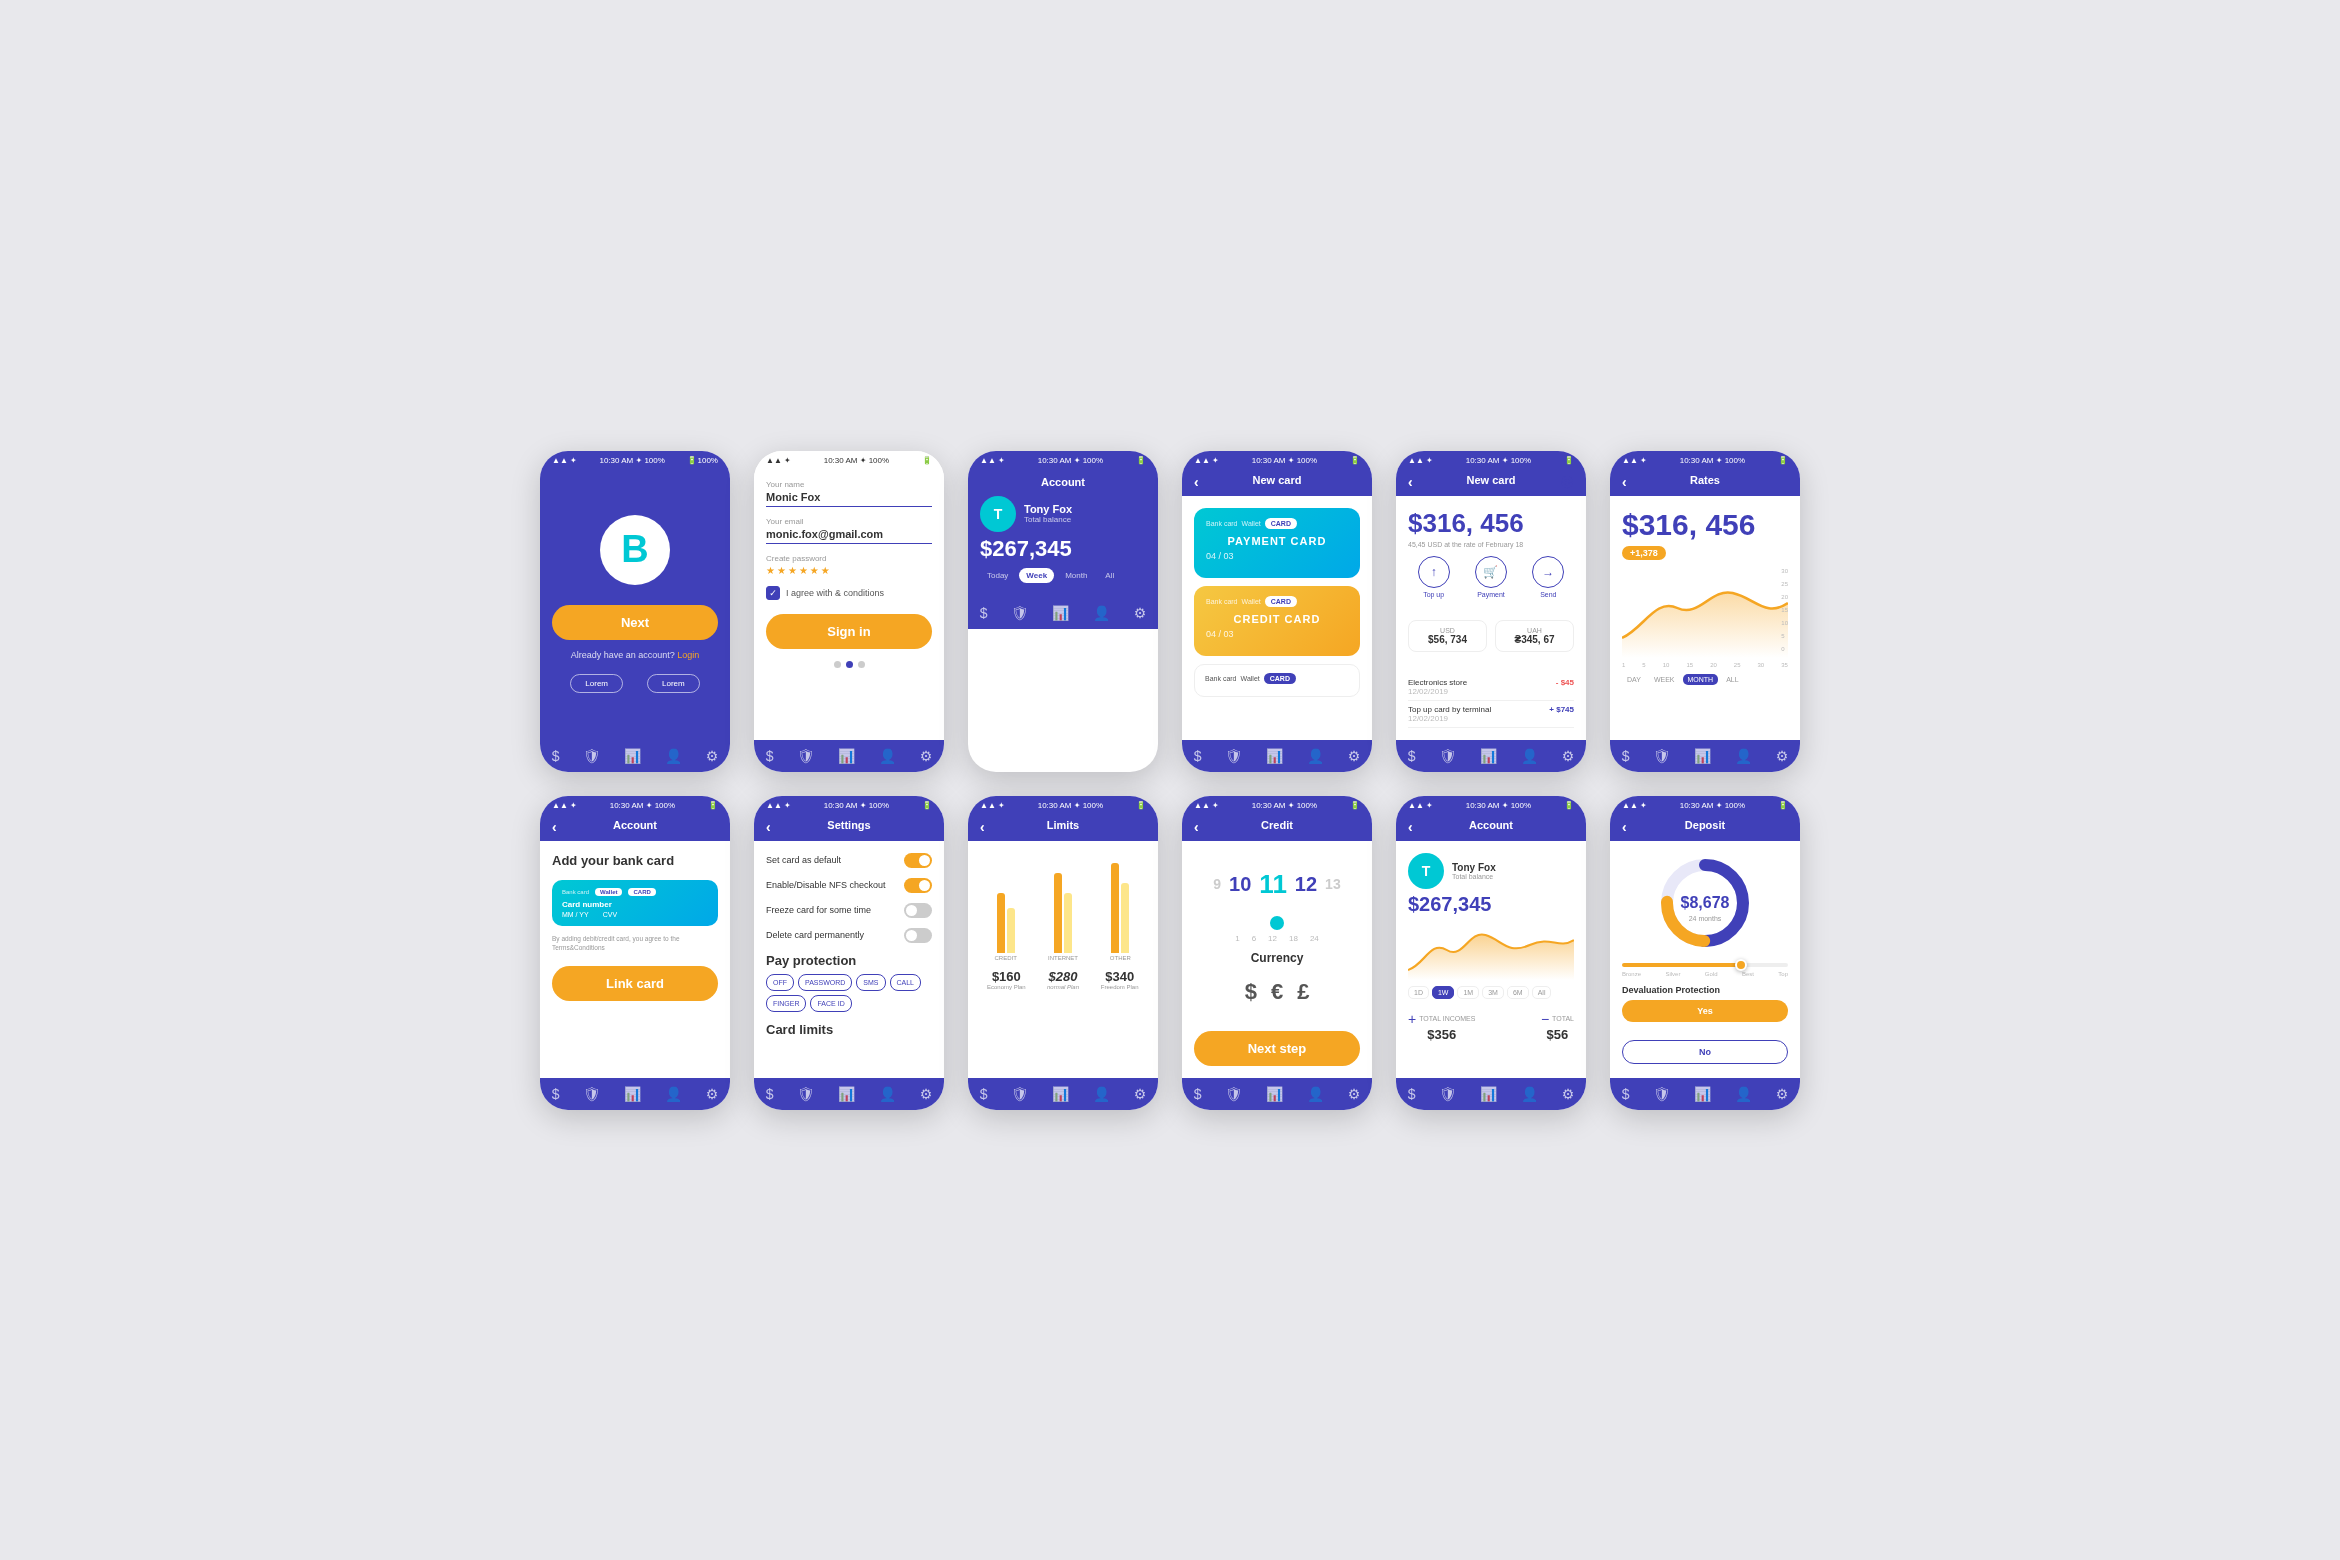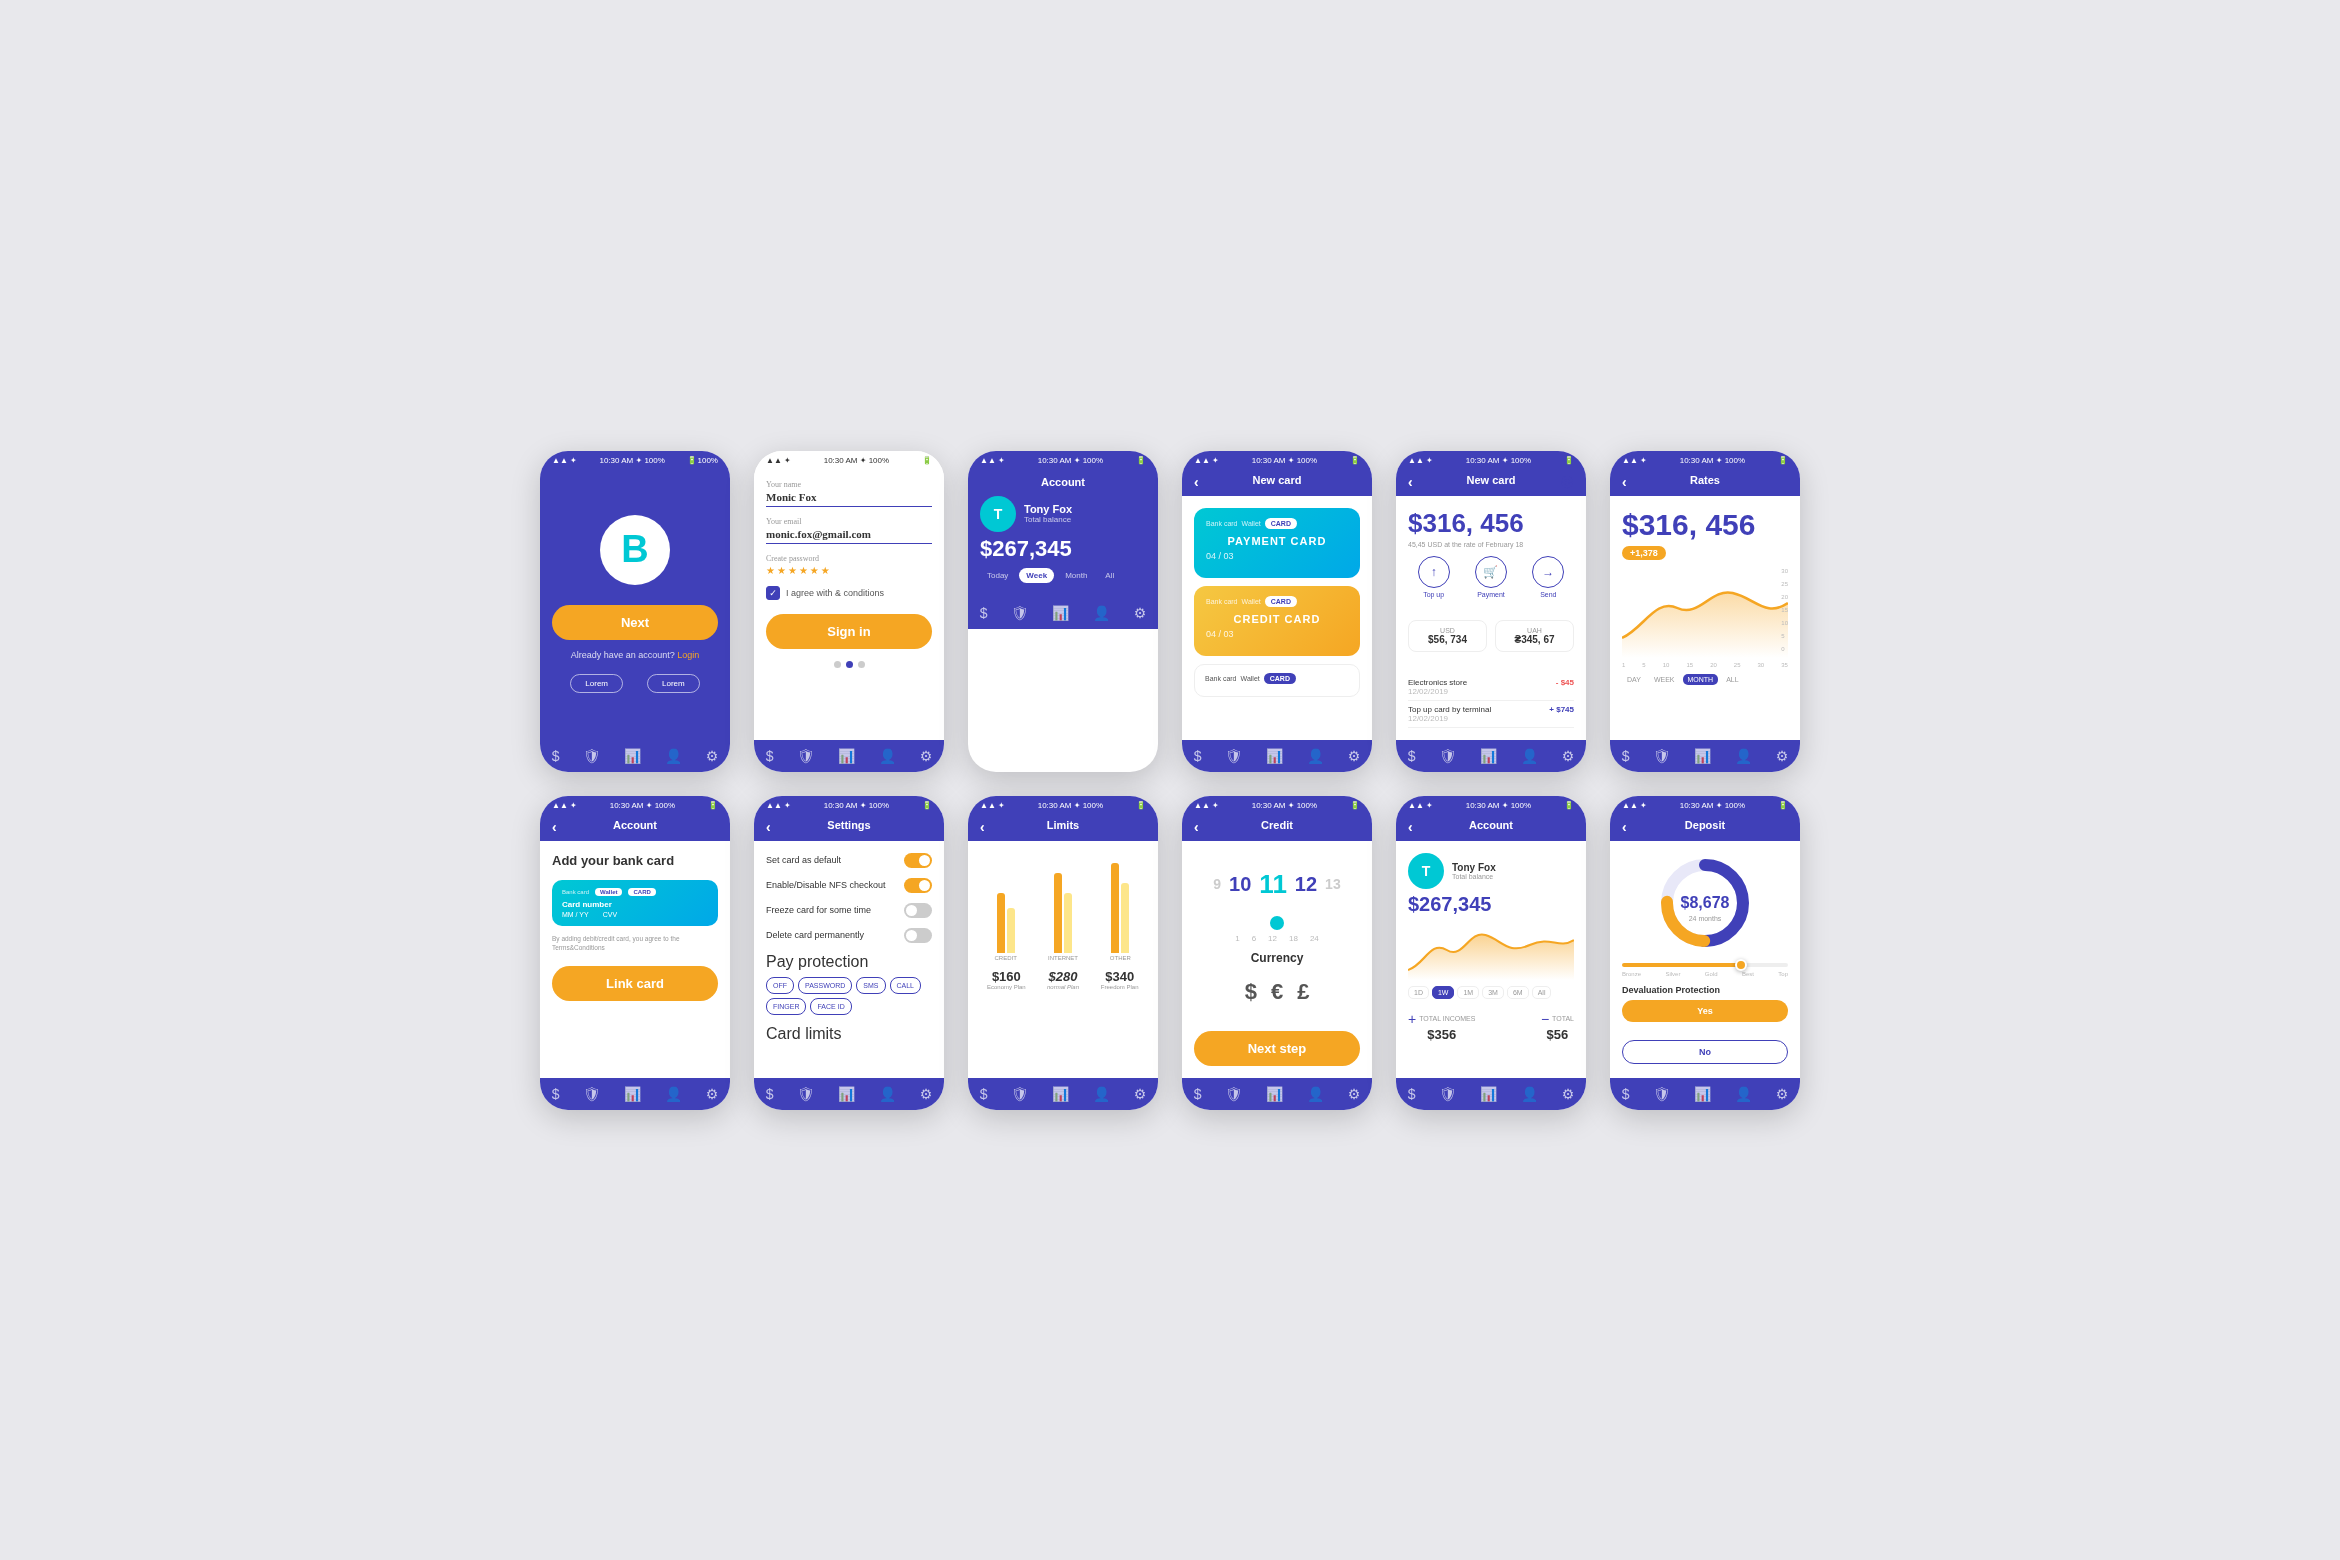--- a/index.html
+++ b/index.html
@@ -125,21 +125,21 @@
     .btn-outline-white {
       border: 1.5px solid rgba(255,255,255,0.6);
       background: transparent;
       color: #fff;
       border-radius: 14px;
       padding: 4px 14px;
       font-size: 8px;
       cursor: pointer;
     }
     
-    .form-group { margin-bottom: 10px; font-family: Liberation Serif, serif; }
+    .form-group { margin-bottom: 10px; }
     .form-label { font-size: 8px; color: #999; margin-bottom: 2px; }
     .form-value { font-size: 11px; color: #333; font-weight: 600; border-bottom: 1.5px solid #4040b8; padding-bottom: 3px; }
     .stars { color: #f5a623; font-size: 10px; letter-spacing: 2px; }
     .checkbox-row {
       display: flex;
       align-items: center;
       gap: 6px;
       margin: 10px 0;
       font-size: 9px;
       color: #555;
@@ -330,22 +330,22 @@
     .toggle.off::after { right: auto; left: 2px; }
     .setting-row {
       display: flex;
       justify-content: space-between;
       align-items: center;
       margin-bottom: 10px;
       font-size: 9px;
       color: #333;
     }
     .section-title {
-      font-size: 16px;
-      font-weight: 400;
+      font-size: 13px;
+      font-weight: 700;
       color: #333;
       margin: 10px 0 6px;
     }
     .pay-protection-btns {
       display: flex;
       gap: 4px;
       flex-wrap: wrap;
       margin-bottom: 8px;
     }
     .pp-btn {

